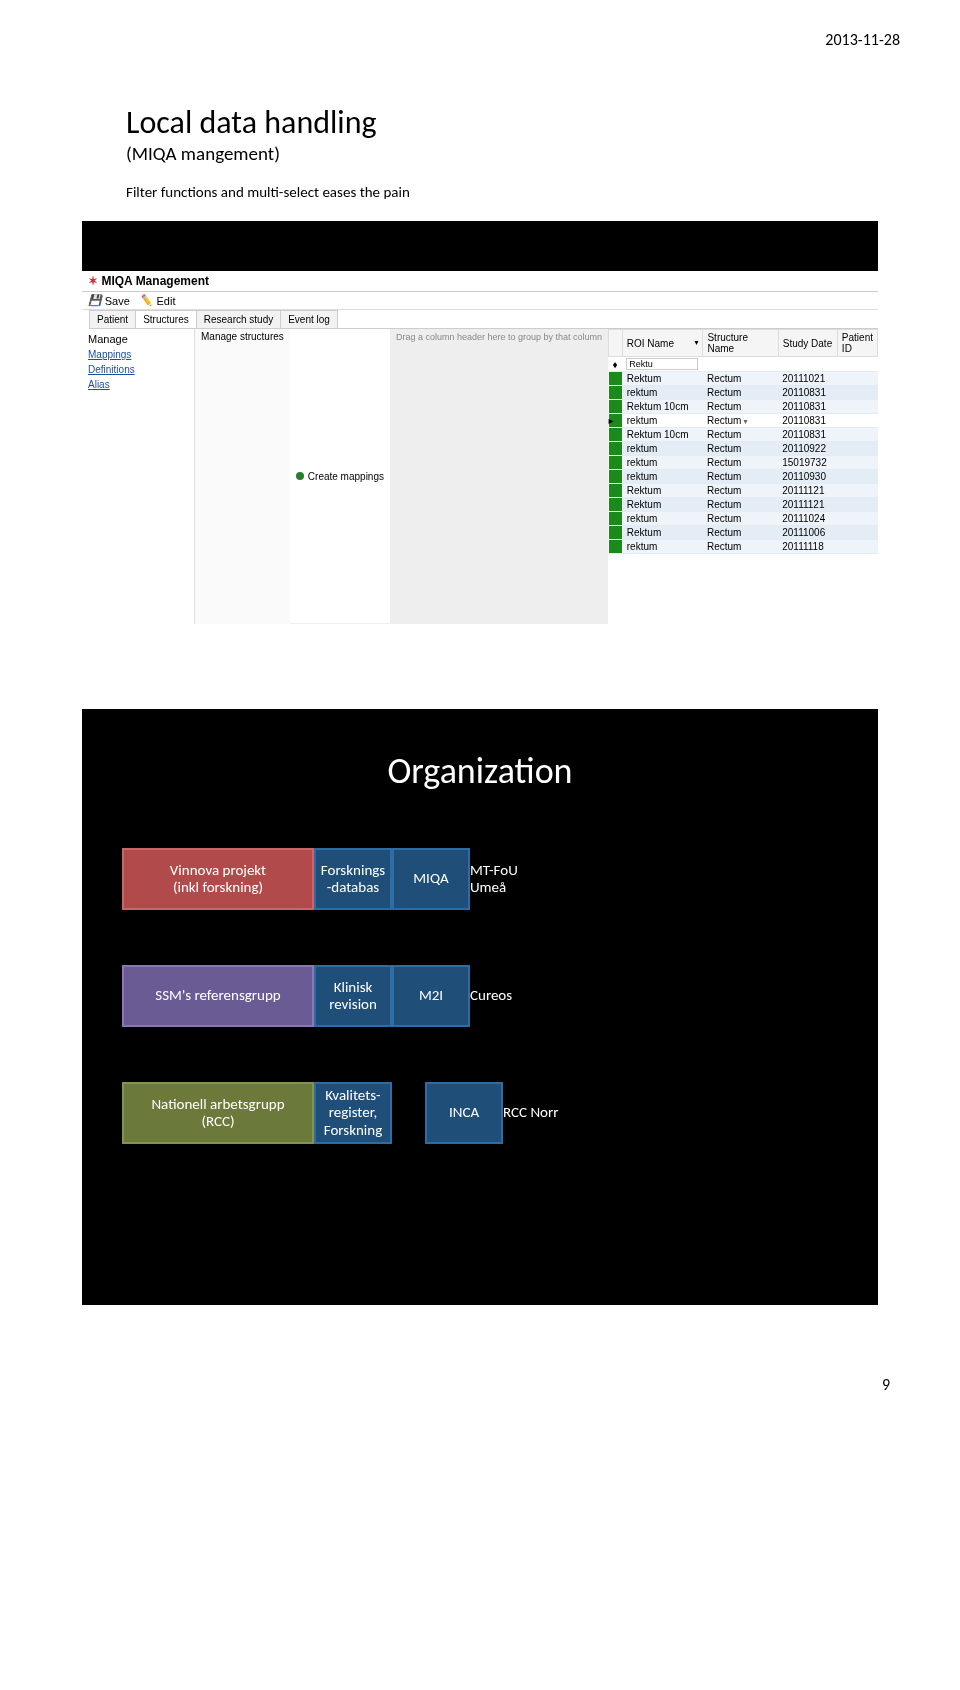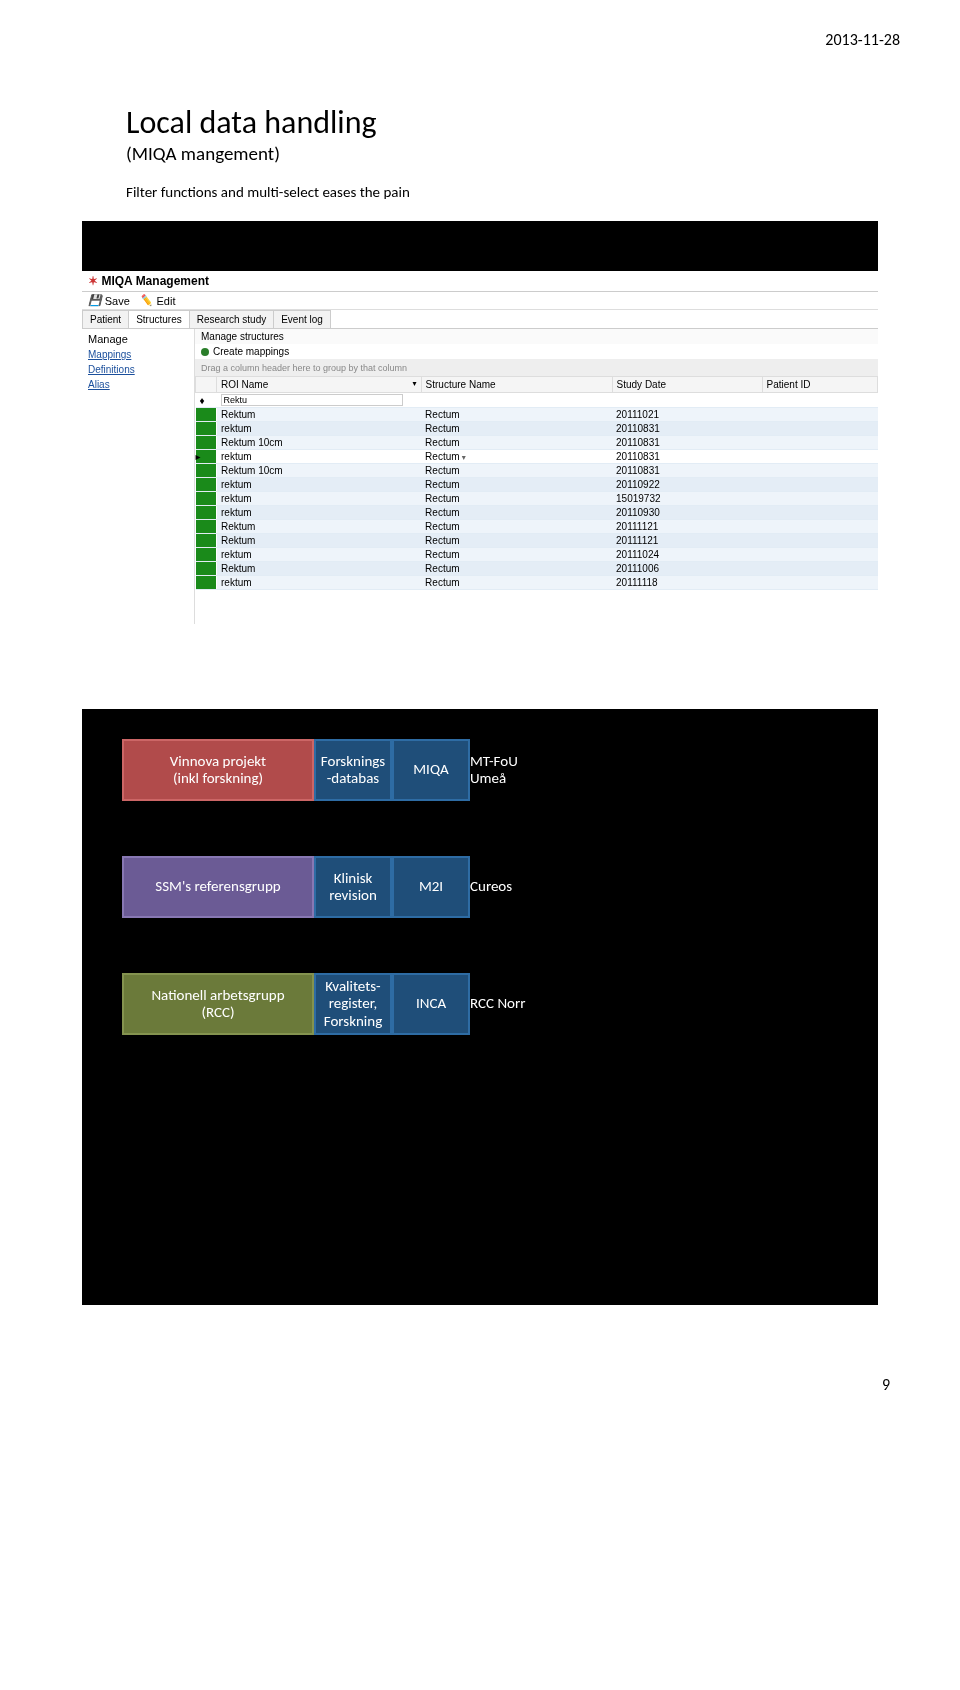--- a/index.html
+++ b/index.html
@@ -78,20 +78,21 @@
   }
   .miqa-side {
     width: 112px;
     border-right: 1px solid #ddd;
     padding: 0;
   }
   .miqa-tabs-main {
     display:flex;
     border-bottom:1px solid #ccc;
     font-size:10px;
+    margin-left:7px;
   }
   .miqa-tabs-main div {
     padding: 3px 7px;
     background:#f2f2f2;
     border:1px solid #ccc;
     border-bottom:none;
     margin-right:-1px;
   }
   .miqa-tabs-main .active { background:#fff; }
   .side-label {
@@ -100,21 +101,20 @@
   }
   .side-links {
     padding: 2px 6px;
     font-size:10px;
     color:#1b4f9c;
     text-decoration: underline;
   }
   .miqa-main {
     flex:1;
     display:flex;
-    flex-direction:column;
   }
   .miqa-panel-head {
     padding:2px 6px;
     font-size:10px;
     background:#fafafa;
   }
   .miqa-create {
     padding:2px 6px;
     font-size:10px;
     display:flex;
@@ -379,20 +379,21 @@
                 </tr>
               </tbody>
           </table>
         </div>
       </div>
     </div>
   </div>
 </div>
 
 <div class="slide slide2">
+  <h1 class="s2-title">Organization</h1>
   <div id="org-rows">
       <div class="org-row">
         <div class="box red wide" style="white-space: pre-line;">Vinnova projekt
 (inkl forskning)</div>
         <div class="box navy narrow" style="white-space: pre-line;">Forsknings
 -databas</div>
         <div class="box navy narrow" style="white-space: pre-line;">MIQA</div>
         <div class="box text-only" style="white-space: pre-line;">MT-FoU
 Umeå</div>
       </div>
@@ -402,19 +403,19 @@
 revision</div>
         <div class="box navy narrow" style="white-space: pre-line;">M2I</div>
         <div class="box text-only" style="white-space: pre-line;">Cureos</div>
       </div>
       <div class="org-row">
         <div class="box olive wide" style="white-space: pre-line;">Nationell arbetsgrupp
 (RCC)</div>
         <div class="box navy narrow" style="white-space: pre-line;">Kvalitets-
 register,
 Forskning</div>
-        <div class="box navy narrow" style="white-space: pre-line;">INCA</div>
+        <div class="box navy narrow" style="white-space: pre-line; margin-left: 33px;">INCA</div>
         <div class="box text-only" style="white-space: pre-line;">RCC Norr</div>
       </div>
     </div>
 </div>
 
 <div class="page-num">9</div>
 
 </body></html>

